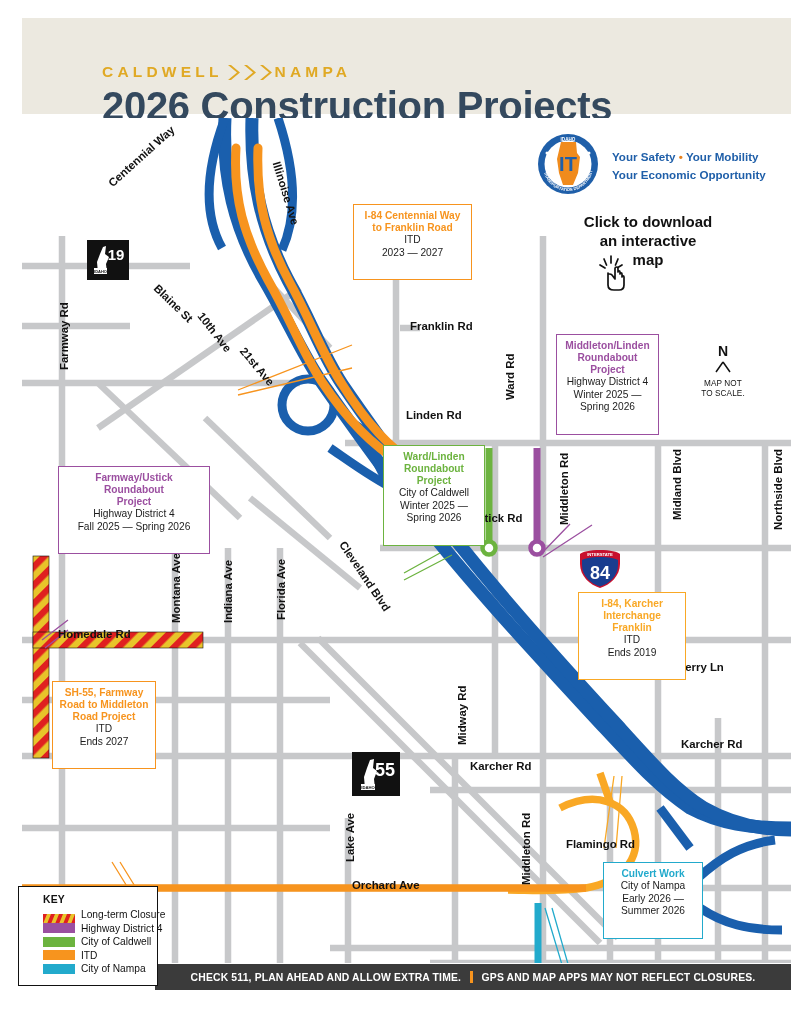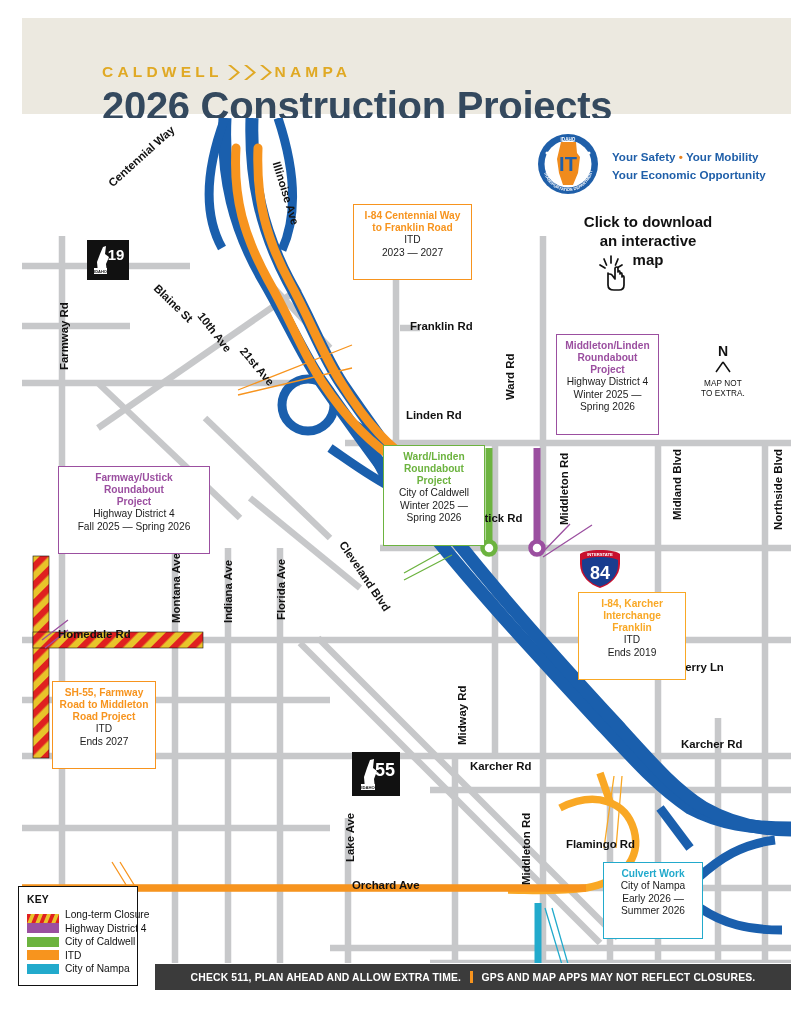--- a/index.html
+++ b/index.html
@@ -50,22 +50,22 @@
 
   
   .rlabel{position:absolute;font-size:11.4px;font-weight:bold;color:#111;
           white-space:nowrap;z-index:14;}
   .rlabel.v{transform-origin:0 0;transform:rotate(-90deg);}
 
   
   .shield{position:absolute;z-index:18;}
 
   
-  #key{position:absolute;left:18px;top:886px;width:120px;
-       background:#fff;border:1.4px solid #111;padding:7px 8px 8px;box-sizing:border-box;z-index:30;}
+  #key{position:absolute;left:18px;top:886px;width:140px;
+       background:#fff;border:1.4px solid #111;padding:7px 24px 8px;box-sizing:border-box;z-index:30;}
   #key .kt{font-size:10.4px;font-weight:bold;color:#111;margin-bottom:4px;letter-spacing:.2px;}
   .krow{display:flex;align-items:center;gap:6px;margin:2.5px 0;}
   .kswatch{width:32px;height:10px;flex:0 0 32px;}
   .klabel{font-size:10.2px;color:#111;white-space:nowrap;}
 
   
   #footer{position:absolute;left:155px;top:964px;width:636px;height:26px;
           background:#3b3b3b;display:flex;align-items:center;justify-content:center;gap:9px;}
   #footer .ft{font-size:10.4px;font-weight:bold;color:#fff;letter-spacing:.15px;}
   #footer .bar{width:2.5px;height:12px;background:#f7941e;}
@@ -263,21 +263,21 @@
 
 <div id="compass">
   <div class="n">N</div>
   <div class="arrow">
     <svg width="18" height="12" viewBox="0 0 18 12">
         <path d="M9 1 L16 11 M9 1 L2 11" stroke="#111" stroke-width="1.5" fill="none"></path>
       </svg>
   </div>
   <div class="nts">
     <div>MAP NOT</div>
-    <div>TO EXTRA.</div>
+    <div>TO SCALE.</div>
   </div>
 </div>
 
 <div class="callout c-orange" style="left:353px;top:204px;width:119px;">
   <div class="ttl"><span>I-84 Centennial  Way</span></div>
   <div class="ttl"><span>to Franklin Road</span></div>
   <div class="sub">ITD</div>
   <div class="sub">2023 — 2027</div>
 </div>
 

